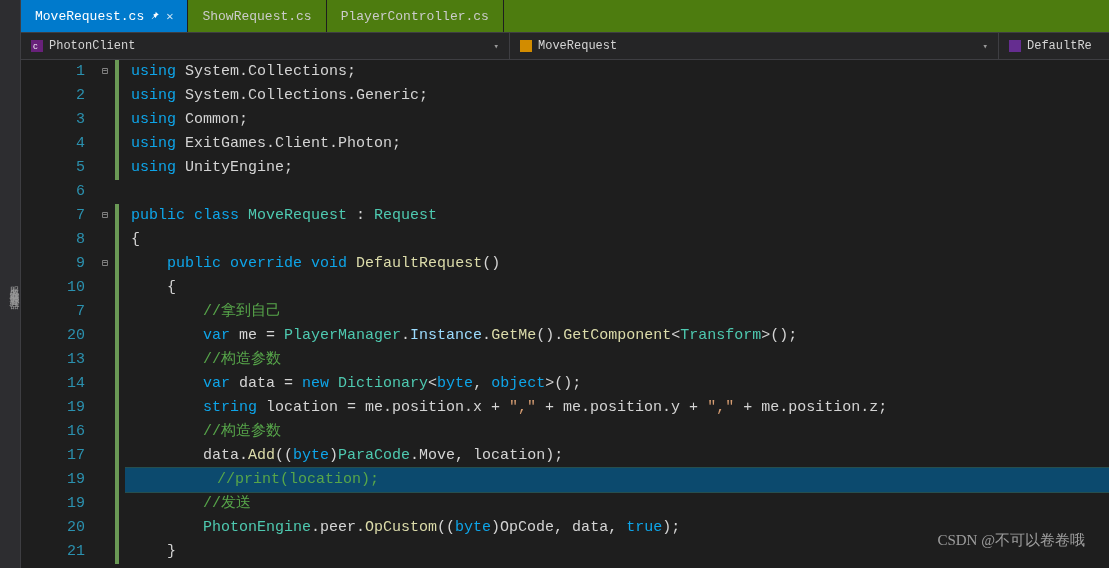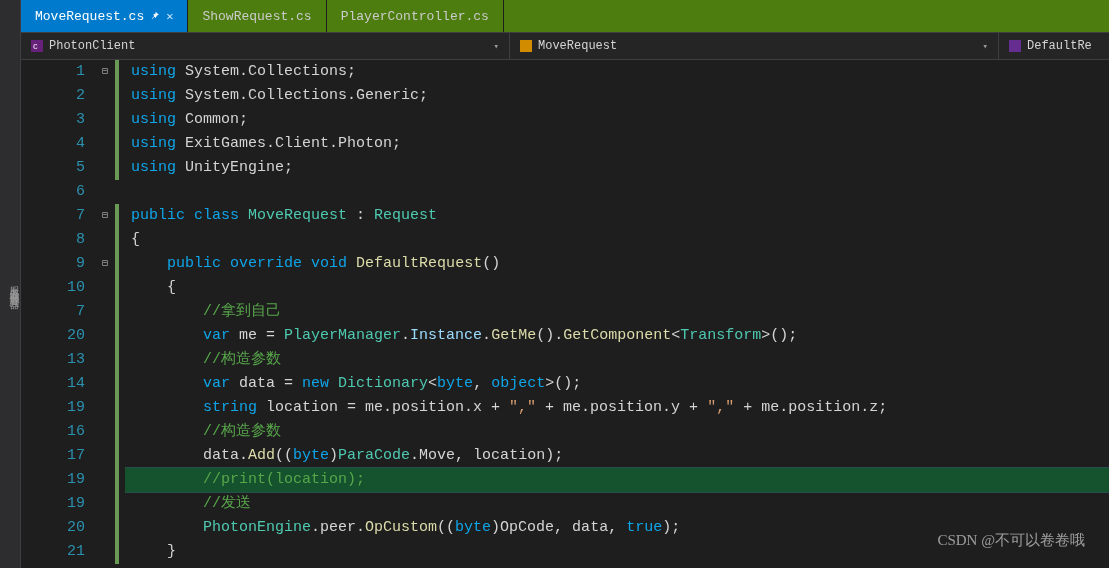--- a/index.html
+++ b/index.html
@@ -20,21 +20,21 @@
   .editor{flex:1;display:flex;overflow:hidden;font-size:15px;line-height:24px}
   .gutter{width:64px;text-align:right;padding-right:12px;color:#2b91af;background:#1e1e1e;user-select:none}
   .gutter .ln{height:24px}
   .fold{width:16px;color:#a0a0a0;font-size:10px;background:#1e1e1e}
   .fold .f{height:24px;display:flex;align-items:center;justify-content:center}
   .marks{width:12px;background:#1e1e1e}
   .marks .m{height:24px}
   .marks .g{background:#6a9955;width:4px;margin-left:2px}
   .code{flex:1;padding-left:6px;white-space:pre;overflow:hidden}
   .code .row{height:24px}
-  .code .hl{background:#14532d;outline:1px solid #264f4f;display:block;margin-left:-6px;padding-left:6px}
+  .code .hl{background:#0c4a6e;outline:1px solid #264f4f;display:block;margin-left:-6px;padding-left:20px}
   .kw{color:#0ea5e9}
   .ns{color:#d4d4d4}
   .cls{color:#4ec9b0}
   .mth{color:#dcdcaa}
   .str{color:#d69d72}
   .com{color:#57a64a}
   .var{color:#9cdcfe}
   .pn{color:#d4d4d4}
   .watermark{position:absolute;right:24px;bottom:18px;color:#c7c7c7;font-family:Liberation Serif, serif;font-size:15px;opacity:.75;pointer-events:none}
 </style>

